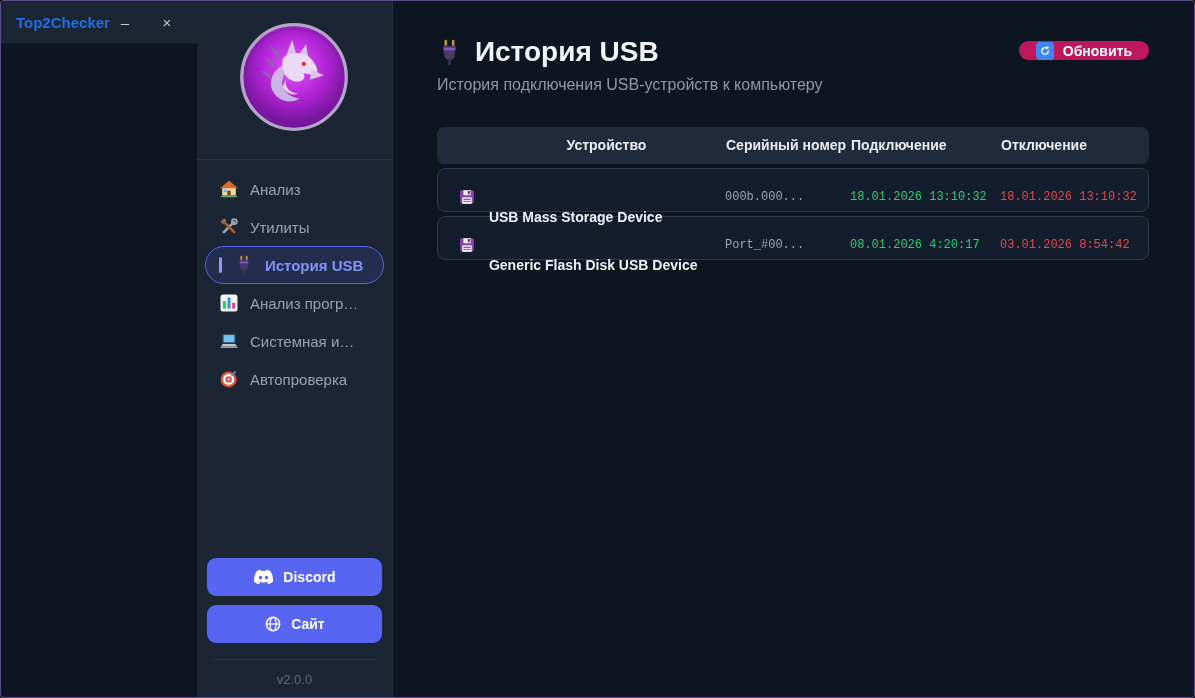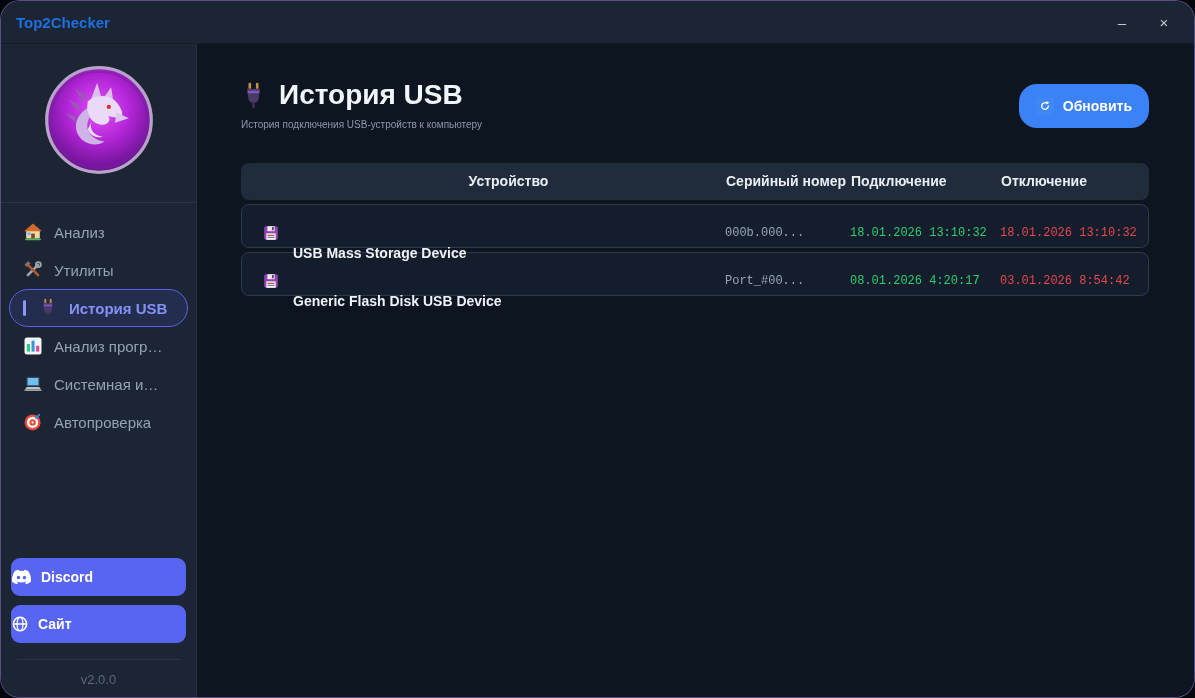--- a/index.html
+++ b/index.html
@@ -1,24 +1,24 @@
 <!DOCTYPE html>
 <html><head>
 <meta charset="utf-8">
 <title>Top2Checker</title>
 <style>
   * { box-sizing: border-box; margin: 0; padding: 0; }
   html, body { width: 1195px; height: 698px; background: #04070c; font-family: "Liberation Sans", sans-serif; }
 
   .window {
     position: absolute; inset: 0;
-    border-radius: 20px; overflow: hidden;
+    border-radius: 4px; overflow: hidden;
     background: #0d1521;
     border: 1px solid rgba(156, 124, 221, 0.55);
-    display: flex; flex-direction: column;
+    display: flex; flex-direction: row;
   }
 
   
   .titlebar {
     height: 43px; flex: 0 0 43px;
     background: #1b2534; border-bottom: 1px solid #121c29;
     display: flex; align-items: center; padding: 0 15px;
   }
   .app-title { color: #1f6fe0; font-weight: bold; font-size: 15px; }
   .win-controls { margin-left: auto; display: flex; gap: 12px; }
@@ -52,40 +52,40 @@
     display: block; width: 3px; height: 16px; border-radius: 2px;
     background: #8c98f7; margin-right: 1px; flex: 0 0 3px;
   }
   .nav-icon { width: 20px; height: 20px; flex: 0 0 20px; }
   .nav-label { overflow: hidden; text-overflow: ellipsis; }
 
   .sidebar-bottom { margin-top: auto; padding: 0 10px 6px; }
   .side-btn {
     width: 100%; height: 38px; border: none; border-radius: 9px;
     background: #5865f2; color: #ffffff; font-weight: bold; font-size: 14px;
-    font-family: inherit; display: flex; align-items: center; 
+    font-family: inherit; display: flex; align-items: center; justify-content: center;
     gap: 9px; margin-bottom: 9px; cursor: pointer;
   }
   .side-btn svg { flex: 0 0 auto; }
   .version-divider { height: 1px; background: #2a3545; margin: 16px 6px 0; }
   .version { text-align: center; color: #5c6877; font-size: 13px; padding: 12px 0 4px; }
 
   
   .content { flex: 1; background: #0d1521; padding: 36px 45px 0 44px; min-width: 0; }
   .content-header { display: flex; align-items: flex-start; justify-content: space-between; }
   .page-title {
     display: flex; align-items: center; gap: 13px;
     color: #f2f6fa; font-size: 28px; font-weight: bold; line-height: 1.1;
   }
   .title-icon { width: 25px; height: 29px; }
-  .subtitle { margin-top: 8px; color: #8d99aa; font-size: 10px; }
+  .subtitle { margin-top: 8px; color: #8d99aa; font-size: 16px; }
 
   .refresh-btn {
-    height: 44px; margin-top: 4px; padding: 0 17px;
-    border: none; border-radius: 18px; background: #3b82f6;
+    height: 19px; margin-top: 4px; padding: 0 17px;
+    border: none; border-radius: 18px; background: #be185d;
     color: #ffffff; font-weight: bold; font-size: 14px; font-family: inherit;
     display: flex; align-items: center; gap: 9px; cursor: pointer;
   }
   .refresh-badge {
     width: 18px; height: 18px; border-radius: 4px; background: #3f87f5;
     display: flex; align-items: center; justify-content: center;
   }
 
   
   .usb-table { margin-top: 33px; }

